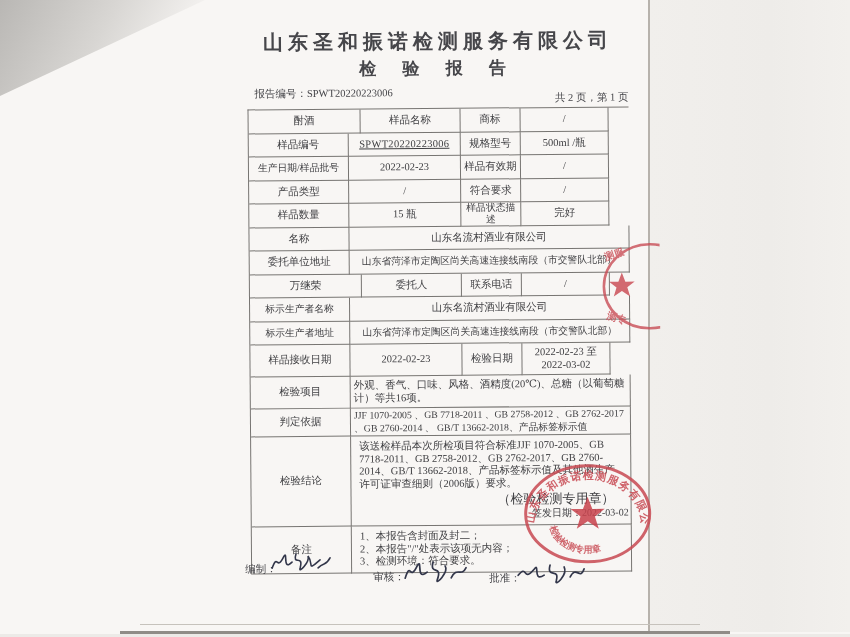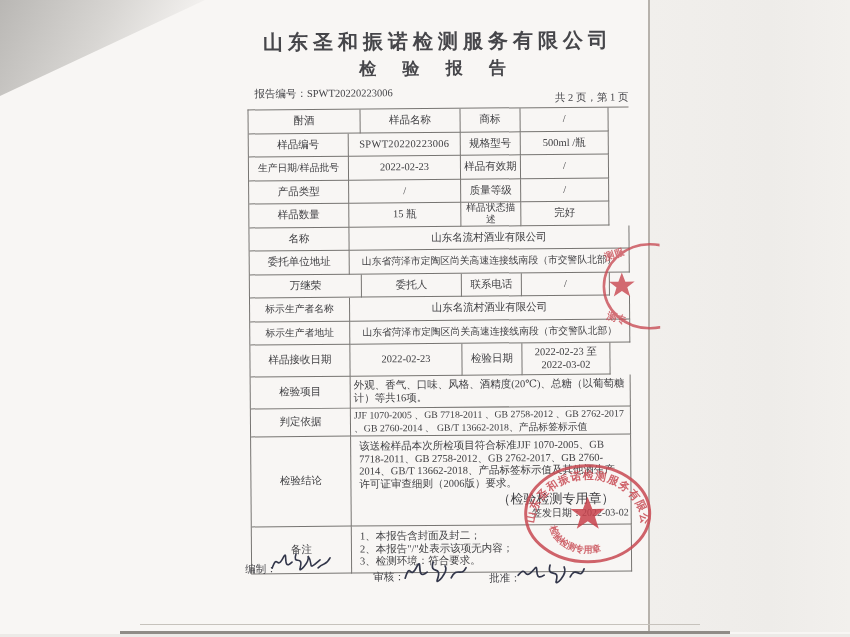--- a/index.html
+++ b/index.html
@@ -42,21 +42,21 @@
   .c4{width:88px;flex:none;}
   .cm{width:280px;flex:none;}
   .left{justify-content:flex-start;text-align:left;}
   .h1{height:23.5px;}
   .h11{height:32px;}
   .h12{height:32px;}
   .h13{height:28px;}
   .h14{height:90px;}
   .h15{height:47px;}
   .small{font-size:9.8px;}
-  .mono-ish{letter-spacing:0.3px;}
+  .mono-ish{letter-spacing:0.3px;text-decoration:underline;}
   .concl{position:relative;align-items:flex-start;padding:4px 8px 2px 8px;}
   .concl .para{display:block;}
   .stamp-note{position:absolute;right:16px;top:58px;font-size:13px;}
   .sign-date{position:absolute;right:2px;top:72px;font-size:10px;}
   .remarks{flex-direction:column;align-items:flex-start;justify-content:center;padding-left:8px;}
   .remarks span{display:block;}
 
   
   .sig-label{position:absolute;font-size:10.5px;color:#46464a;}
   .sig{position:absolute;}
@@ -103,21 +103,21 @@
       <div class="row">
         <div class="cell c1 h1 small">生产日期/样品批号</div>
         <div class="cell c2 h1">2022-02-23</div>
         <div class="cell c3 h1">样品有效期</div>
         <div class="cell c4 h1">/</div>
       </div>
 
       <div class="row">
         <div class="cell c1 h1">产品类型</div>
         <div class="cell c2 h1">/</div>
-        <div class="cell c3 h1">质量等级</div>
+        <div class="cell c3 h1">符合要求</div>
         <div class="cell c4 h1">/</div>
       </div>
 
       <div class="row">
         <div class="cell c1 h1">样品数量</div>
         <div class="cell c2 h1">15 瓶</div>
         <div class="cell c3 h1 small">样品状态描述</div>
         <div class="cell c4 h1">完好</div>
       </div>
 

